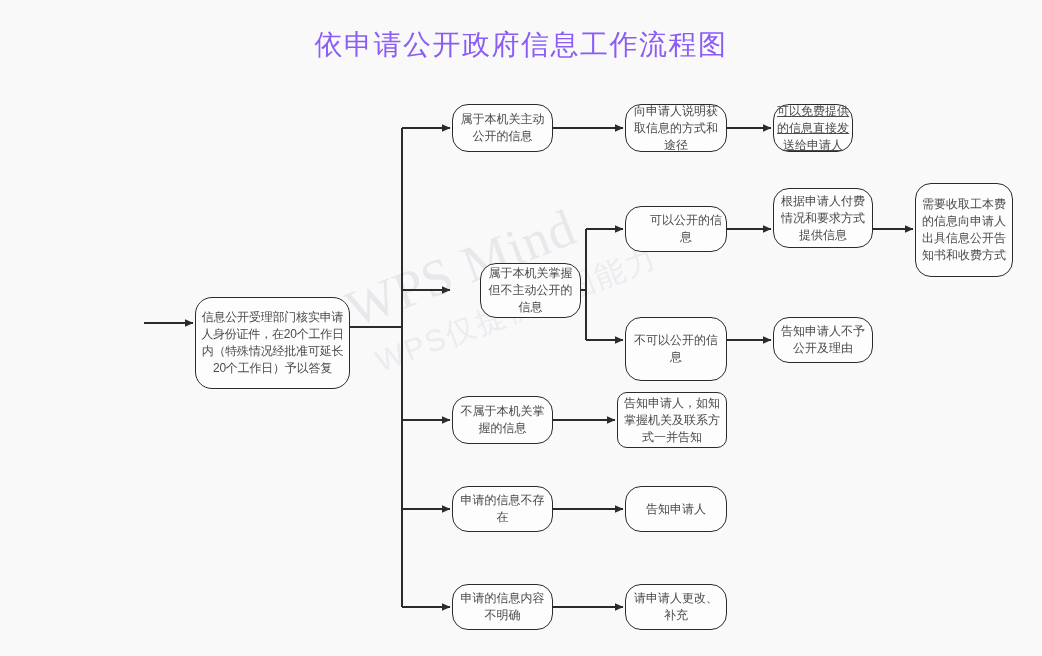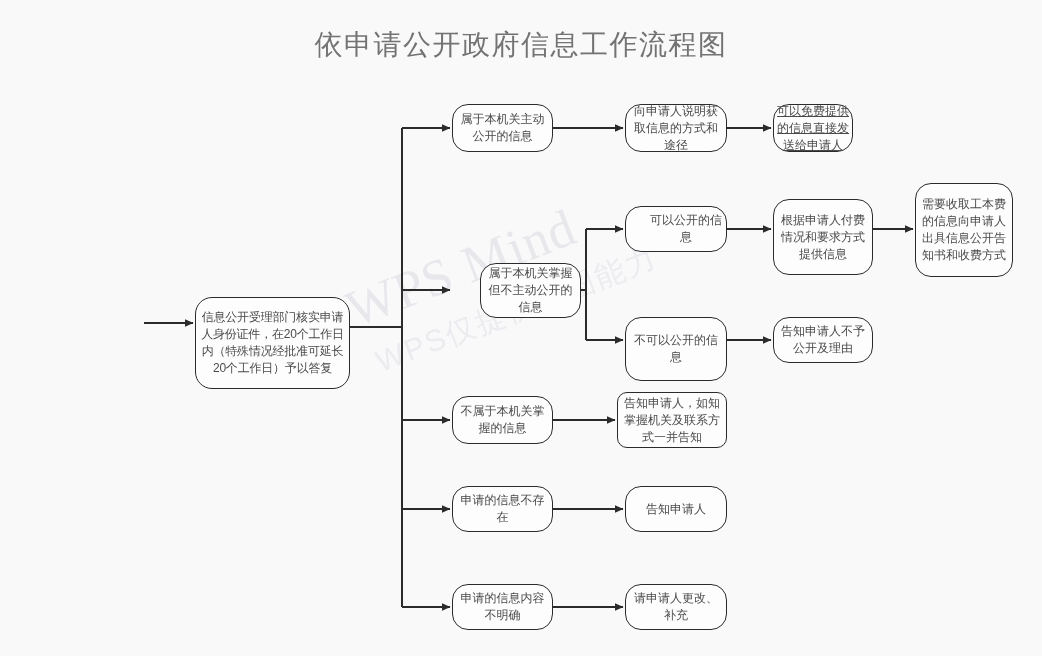--- a/index.html
+++ b/index.html
@@ -52,21 +52,21 @@
     white-space: nowrap;
   }
   
   .title {
     position: absolute;
     left: 0;
     top: 26px;
     width: 1042px;
     text-align: center;
     font-size: 28px;
-    color: #737373;
+    color: #8b5cf6;
     letter-spacing: 1.5px;
     z-index: 5;
   }
   
   #wires {
     position: absolute;
     left: 0;
     top: 0;
     width: 1042px;
     height: 656px;
@@ -170,21 +170,21 @@
   </div>
 
   <div class="node" style="left:452px; top:263px; width:101px; height:55px;margin-left:28px;">
     <span>属于本机关掌握但不主动公开的信息</span>
   </div>
 
   <div class="node" style="left:625px; top:206px; width:102px; height:46px;padding-left:20px;">
     <span>可以公开的信息</span>
   </div>
 
-  <div class="node" style="left:773px; top:199px; width:100px; height:76px;">
+  <div class="node" style="left:773px; top:188px; width:100px; height:60px;">
     <span>根据申请人付费情况和要求方式提供信息</span>
   </div>
 
   <div class="node" style="left:915px; top:183px; width:98px; height:94px;">
     <span>需要收取工本费的信息向申请人出具信息公开告知书和收费方式</span>
   </div>
 
   <div class="node" style="left:625px; top:317px; width:102px; height:64px;">
     <span>不可以公开的信息</span>
   </div>

